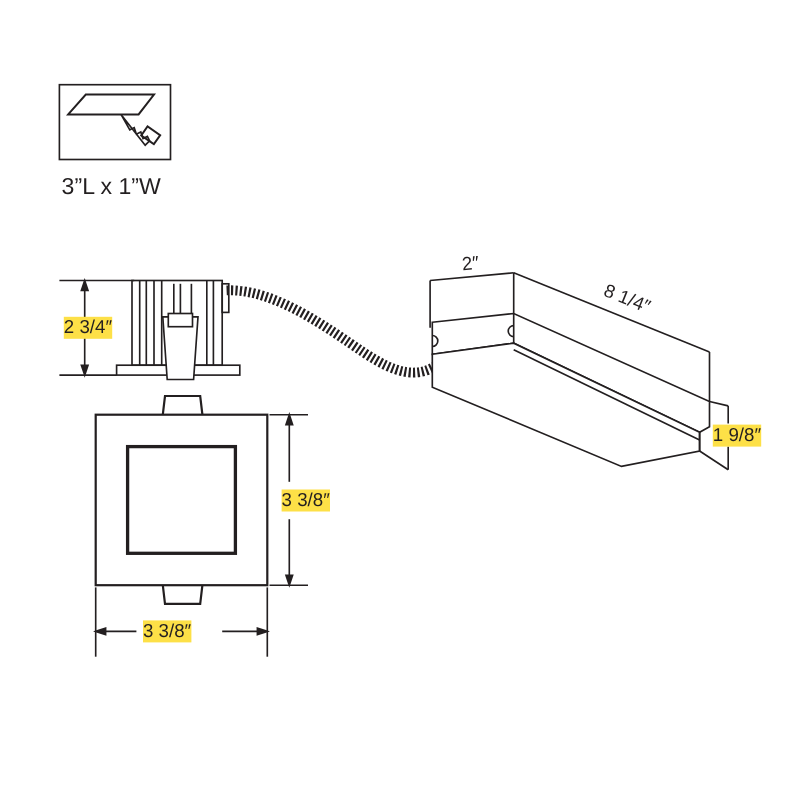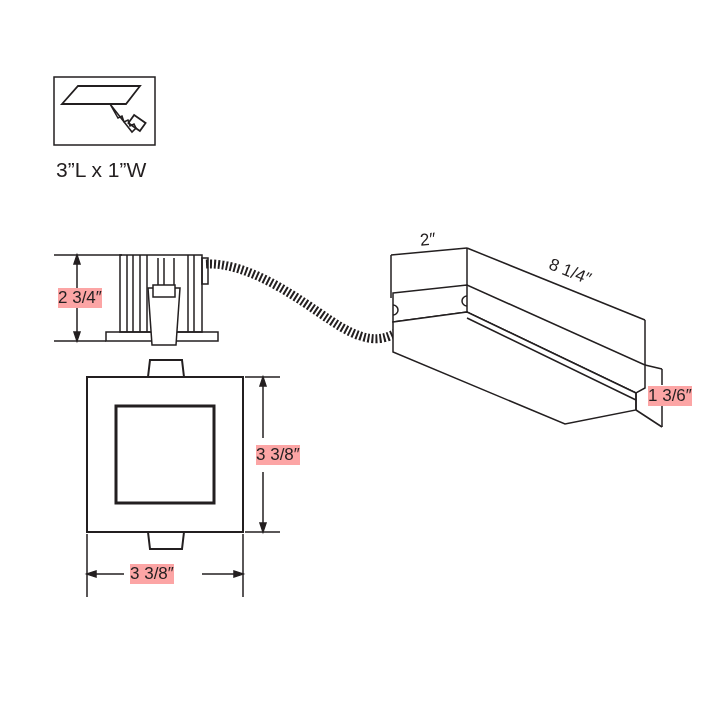--- a/index.html
+++ b/index.html
@@ -1,20 +1,20 @@
 <!DOCTYPE html>
 <html><head>
 <meta charset="utf-8">
 <style>
   html, body { margin:0; padding:0; background:#ffffff; }
   body { width:720px; height:720px; position:relative; overflow:hidden; font-family:"Liberation Sans", sans-serif; color:#231f20; }
   svg { position:absolute; left:0; top:0; }
   .lbl { position:absolute; font-family:"Liberation Sans", sans-serif; color:#231f20; white-space:nowrap; }
   .install-caption { left:56px; top:158px; font-size:21px; }
-  .dim { font-size:17px; background:#fca5a5; }
+  .dim { font-size:17px; background:#fde047; }
 </style>
 </head>
 <body>
 
 <svg width="720" height="720" viewBox="0 0 720 720">
   <g stroke="#231f20" fill="none" stroke-width="1.5">
 
     <g>
       <rect x="54" y="77" width="101" height="68" stroke-width="1.5"></rect>
       <polygon points="62,104 78,86 140,86 126,104" stroke-width="1.8"></polygon>
@@ -85,13 +85,13 @@
     </g>
   </g>
 </svg>
 
 <div class="lbl install-caption">3”L x 1”W</div>
 <div class="lbl dim" style="left:58px; top:288px;">2 3/4″</div>
 <div class="lbl dim" style="left:256px; top:445px;">3 3/8″</div>
 <div class="lbl dim" style="left:130px; top:564px;">3 3/8″</div>
 <div class="lbl dim" style="left:420px; top:230px; transform:rotate(-5deg); background:transparent;">2″</div>
 <div class="lbl dim" style="left:548px; top:262px; transform:rotate(22deg); background:transparent;">8 1/4″</div>
-<div class="lbl dim" style="left:648px; top:386px;">1 3/6″</div>
+<div class="lbl dim" style="left:648px; top:386px;">1 9/8″</div>
 
 </body></html>

